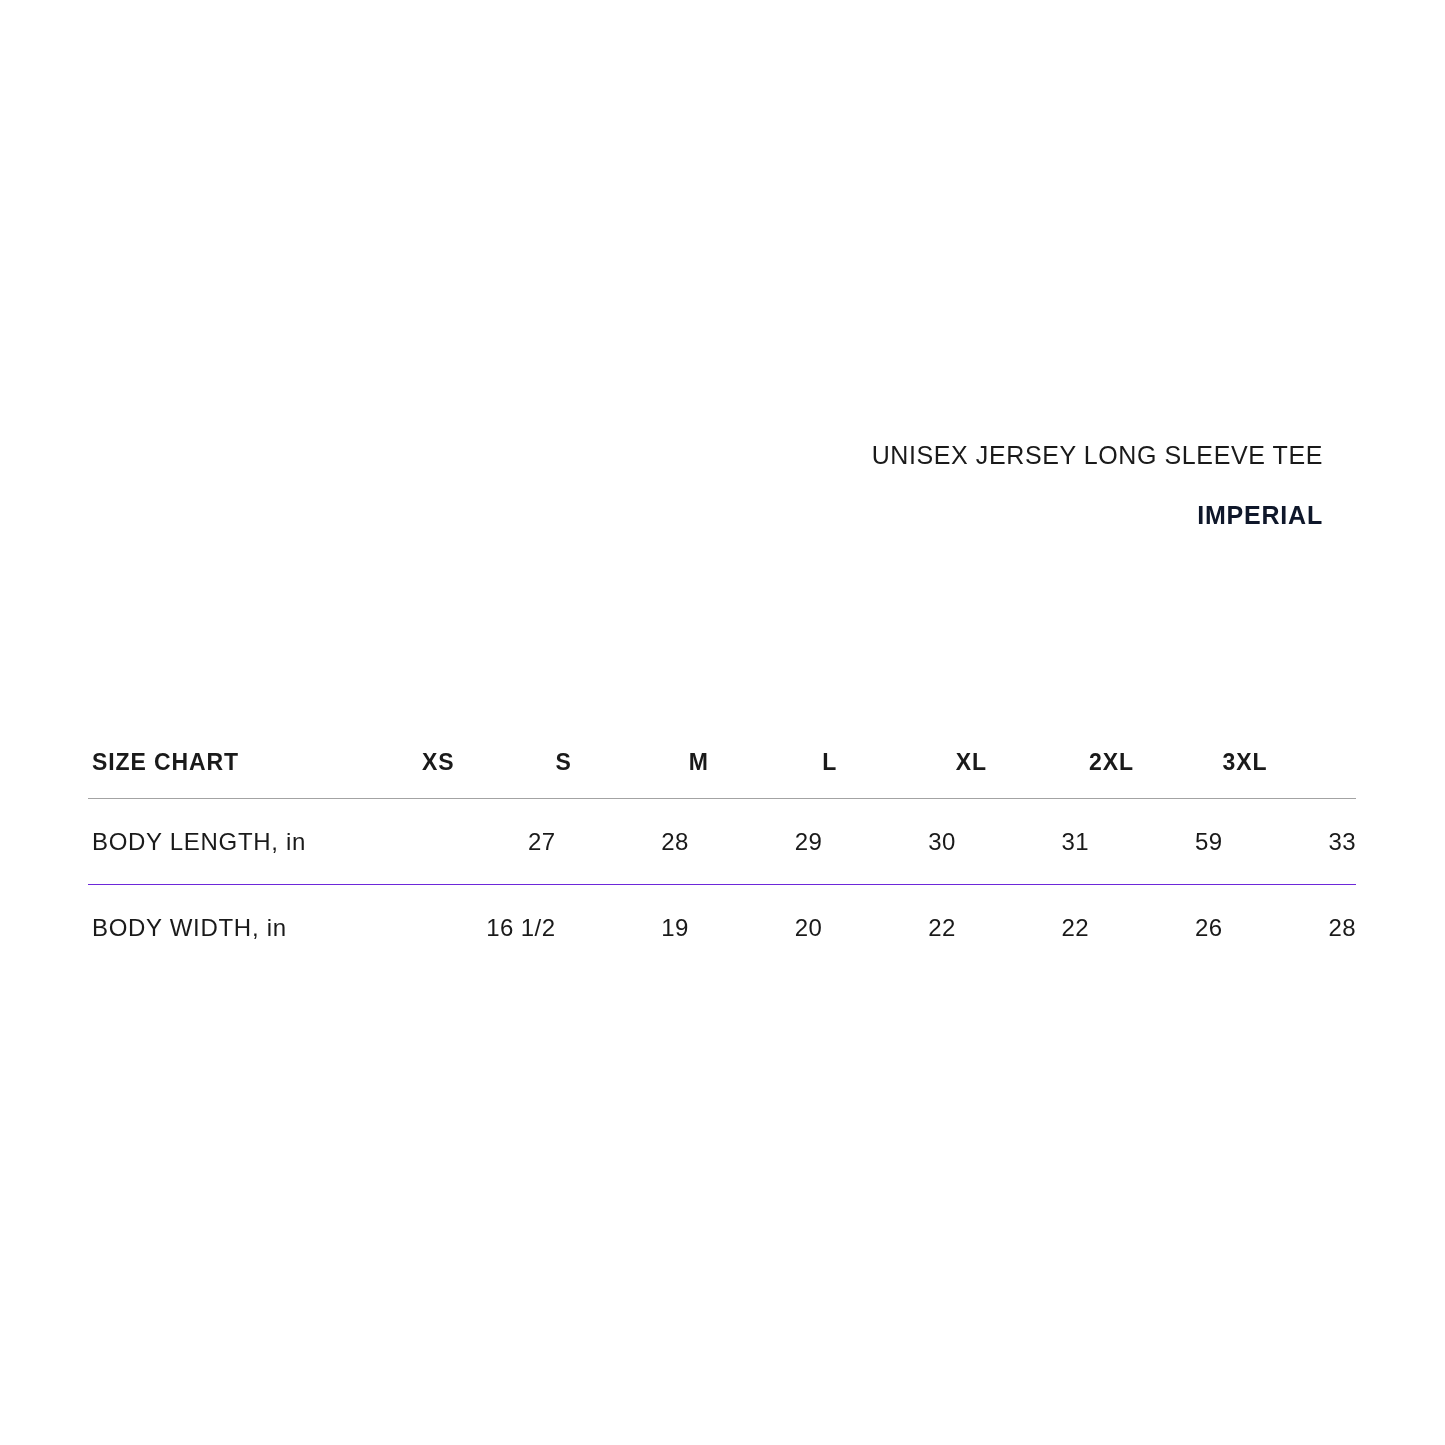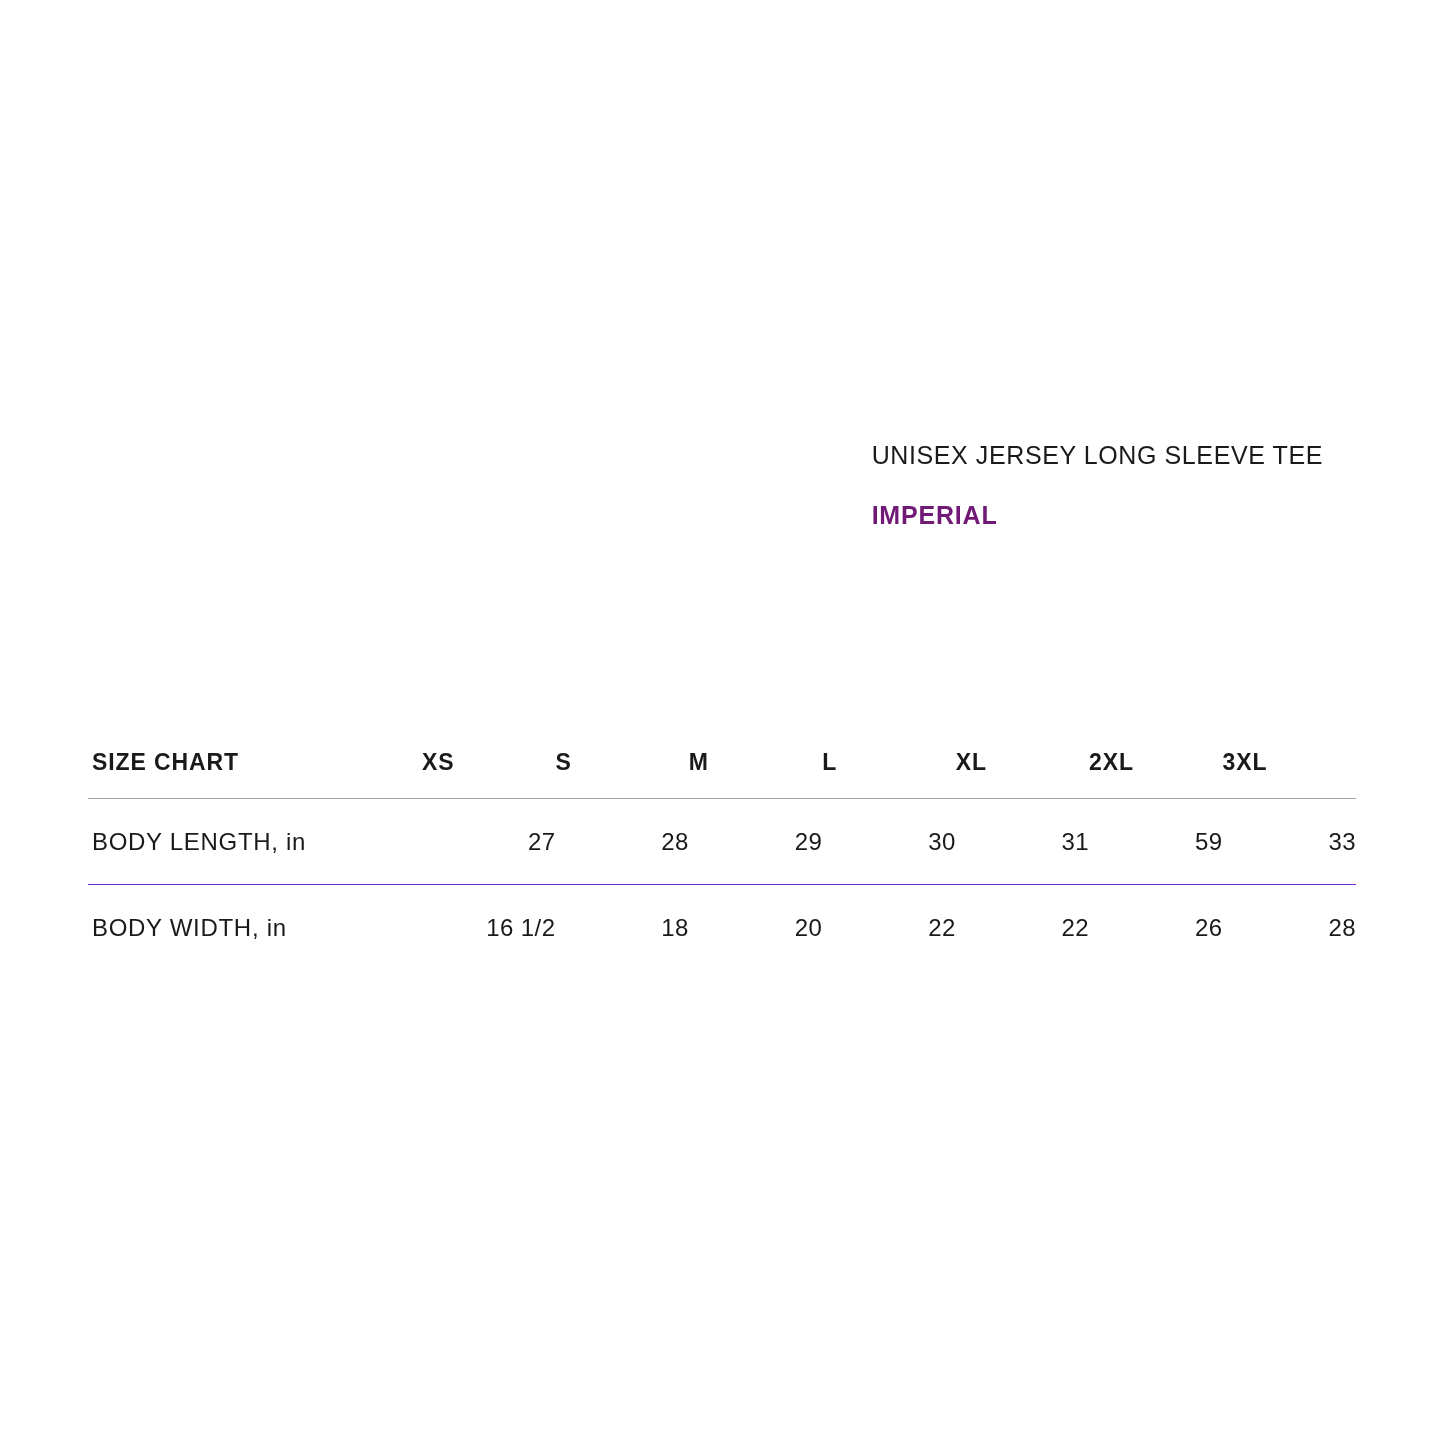--- a/index.html
+++ b/index.html
@@ -20,38 +20,38 @@
     position: relative;
     width: 1445px;
     height: 1445px;
     box-sizing: border-box;
   }
 
   .header-block {
     position: absolute;
     top: 440px;
     right: 122px;
-    text-align: left;
+    text-align: right;
   }
 
   .product-title {
     font-size: 25px;
     letter-spacing: 0.6px;
     color: #1a1a1a;
     font-weight: 400;
     line-height: 1.2;
     white-space: nowrap;
   }
 
   .unit-label {
     margin-top: 30px;
     font-size: 25px;
     letter-spacing: 0.8px;
     font-weight: 700;
-    color: #701a75;
+    color: #0f172a;
     line-height: 1.2;
   }
 
   .chart-wrap {
     position: absolute;
     top: 726px;
     left: 88px;
     width: 1268px;
   }
 
@@ -138,21 +138,21 @@
           <td>28</td>
           <td>29</td>
           <td>30</td>
           <td>31</td>
           <td>59</td>
           <td>33</td>
         </tr>
         <tr>
           <td class="row-label">BODY WIDTH, in</td>
           <td>16 1/2</td>
-          <td>18</td>
+          <td>19</td>
           <td>20</td>
           <td>22</td>
           <td>22</td>
           <td>26</td>
           <td>28</td>
         </tr>
       </tbody>
     </table>
   </div>
 

